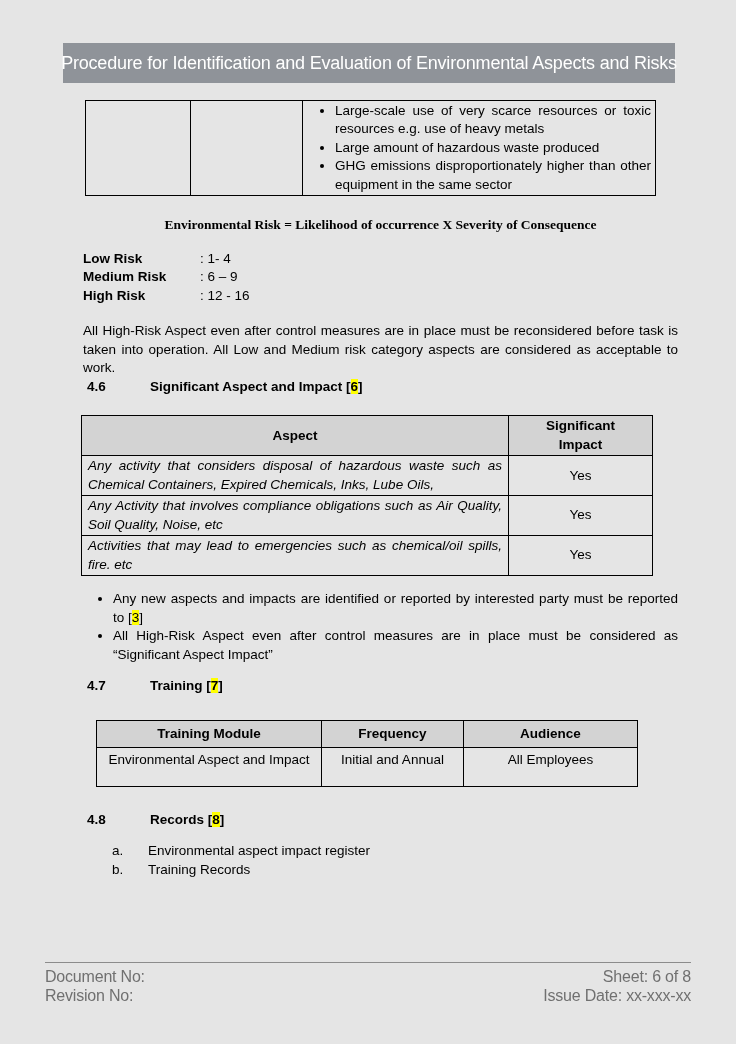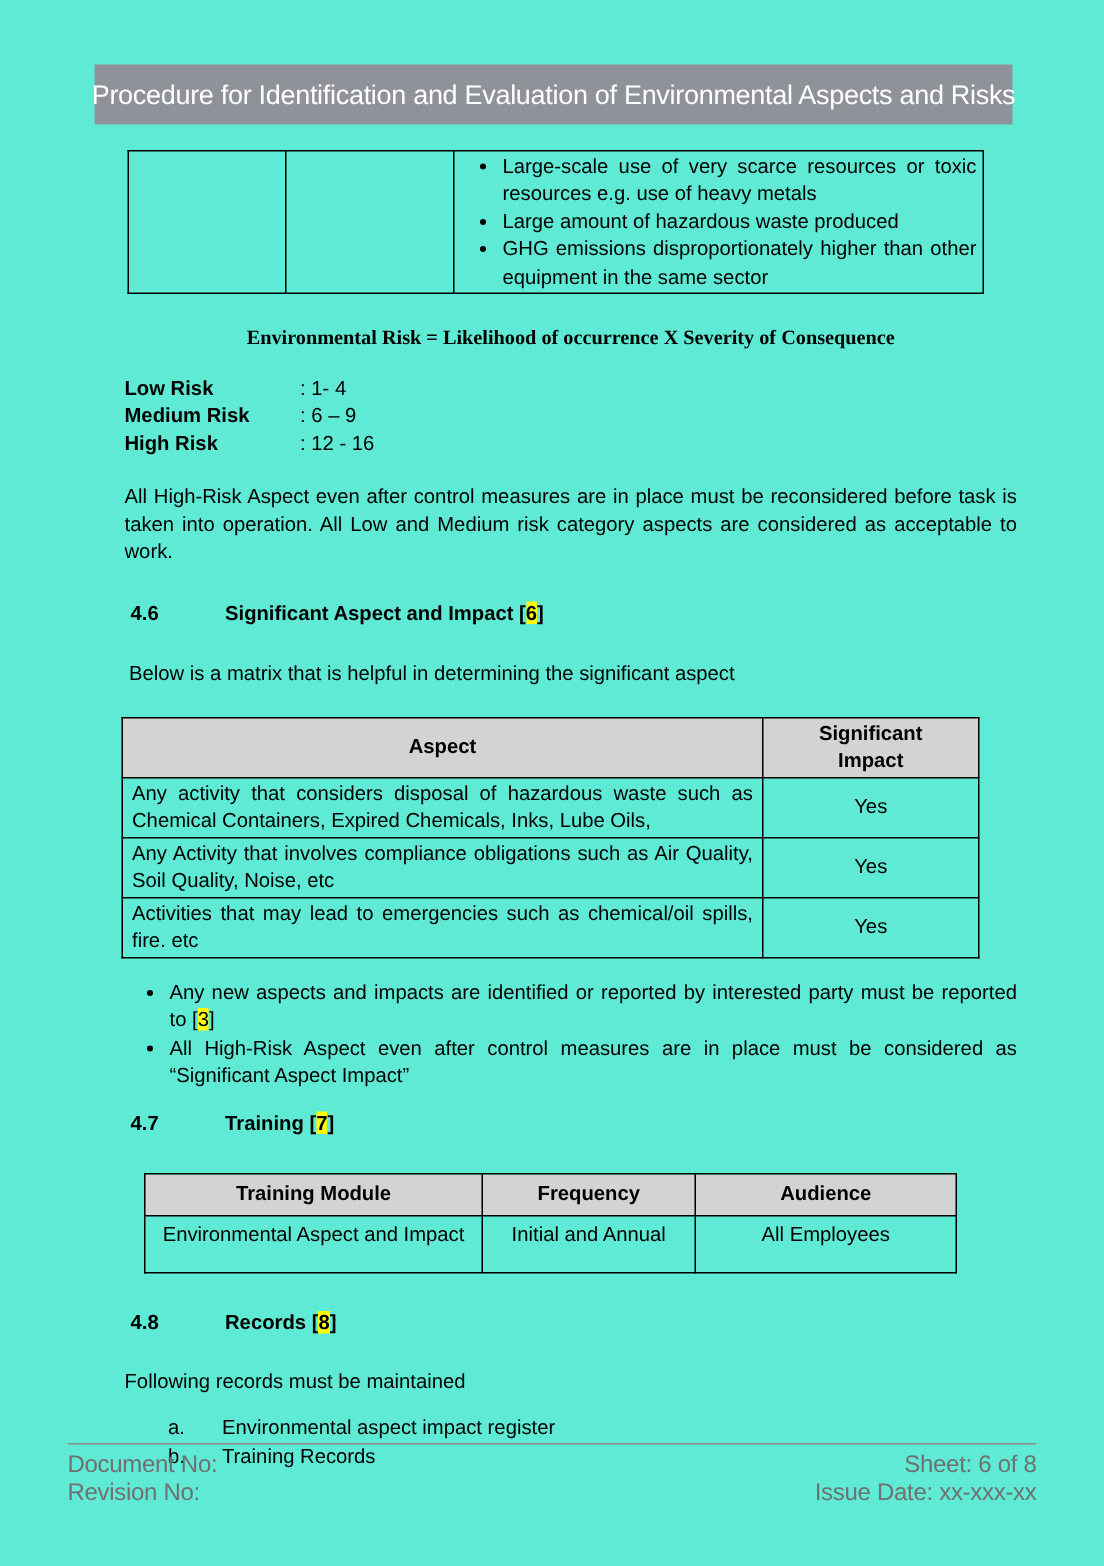--- a/index.html
+++ b/index.html
@@ -1,17 +1,17 @@
 <!DOCTYPE html>
 <html><head>
 <meta charset="utf-8">
 <style>
   html,body{margin:0;padding:0;background:#ffffff;}
   .page{
-    position:relative;width:736px;height:1044px;background:#5eead4;overflow:hidden;
+    position:relative;width:736px;height:1044px;background:#e5e5e5;overflow:hidden;
     font-family:"Liberation Sans",sans-serif;font-size:13.5px;line-height:1.37;color:#000;
   }
   
   .banner{
     margin:43px 61px 0 63px;height:40px;background:#8f9399;color:#fff;
     display:flex;align-items:center;justify-content:center;
     font-size:18px;letter-spacing:-0.2px;white-space:nowrap;
   }
   
   .cont-table{margin:17px 0 0 85px;border-collapse:collapse;width:570px;table-layout:fixed;}
@@ -24,30 +24,30 @@
   .risk-block{margin:15px 0 0 83px;}
   .risk-row{display:flex;}
   .risk-label{width:117px;font-weight:bold;}
   
   .para{width:595px;margin:17px 0 0 83px;text-align:justify;}
   .intro{margin:22px 0 0 86px;}
   .intro-records{margin:20px 0 0 83px;}
   
   .heading{display:flex;font-weight:bold;margin-left:87px;}
   .h-num{width:63px;}
-  .heading-46{margin-top:22px;}
+  .heading-46{}
   .heading-47{margin-top:13px;}
   .heading-48{margin-top:24px;}
   .hl{background:#ffff00;}
   
   .aspect-table{margin:19px 0 0 81px;border-collapse:collapse;width:571px;table-layout:fixed;}
   .aspect-table th,.aspect-table td{border:1px solid #000;}
   .aspect-table th{background:#d3d3d3;font-weight:bold;text-align:center;padding:1px 2px;}
   .th-wrap{display:inline-block;max-width:92px;}
-  .aspect-table td.aspect-cell{padding:1px 6px;text-align:justify;vertical-align:top;}
+  .aspect-table td.aspect-cell{padding:1px 6px;text-align:justify;vertical-align:top;font-style:italic;}
   .aspect-table td.impact-cell{text-align:center;vertical-align:middle;}
   
   .bullets{margin:14px 0 0;padding-left:113px;width:565px;list-style:disc outside;}
   .bullets li{text-align:justify;}
   
   .training-table{margin:24px 0 0 96px;border-collapse:collapse;width:541px;table-layout:fixed;padding-left:44px;}
   .training-table th,.training-table td{border:1px solid #000;}
   .training-table th{background:#d3d3d3;font-weight:bold;text-align:center;padding:4px 2px;}
   .training-table td{text-align:center;vertical-align:top;padding:3px 2px 16px;}
   
@@ -109,21 +109,20 @@
     </div>
   </div>
 
   <p class="para">All High-Risk Aspect even after control measures are in place must be reconsidered before task is taken into operation. All Low and Medium risk category aspects are considered as acceptable to work.</p>
 
   <div class="heading heading-46">
     <span class="h-num">4.6</span>
     <span class="h-title"><span>Significant Aspect and Impact [</span><span class="hl">6</span><span>]</span></span>
   </div>
 
-  <p class="intro">Below is a matrix that is helpful in determining the significant aspect</p>
 
   <table class="aspect-table">
     <colgroup>
         <col style="width:427px">
         <col style="width:144px">
       </colgroup>
     <tbody>
         <tr>
       <th>Aspect</th>
       <th><span class="th-wrap">Significant Impact</span></th>
@@ -171,21 +170,20 @@
       <td>All Employees</td>
     </tr>
   </tbody>
     </table>
 
   <div class="heading heading-48">
     <span class="h-num">4.8</span>
     <span class="h-title"><span>Records [</span><span class="hl">8</span><span>]</span></span>
   </div>
 
-  <p class="intro-records">Following records must be maintained</p>
 
   <ol class="records">
     <li>
       <span class="rec-marker">a.</span>
       <span>Environmental aspect impact register</span>
     </li>
     <li>
       <span class="rec-marker">b.</span>
       <span>Training Records</span>
     </li>

